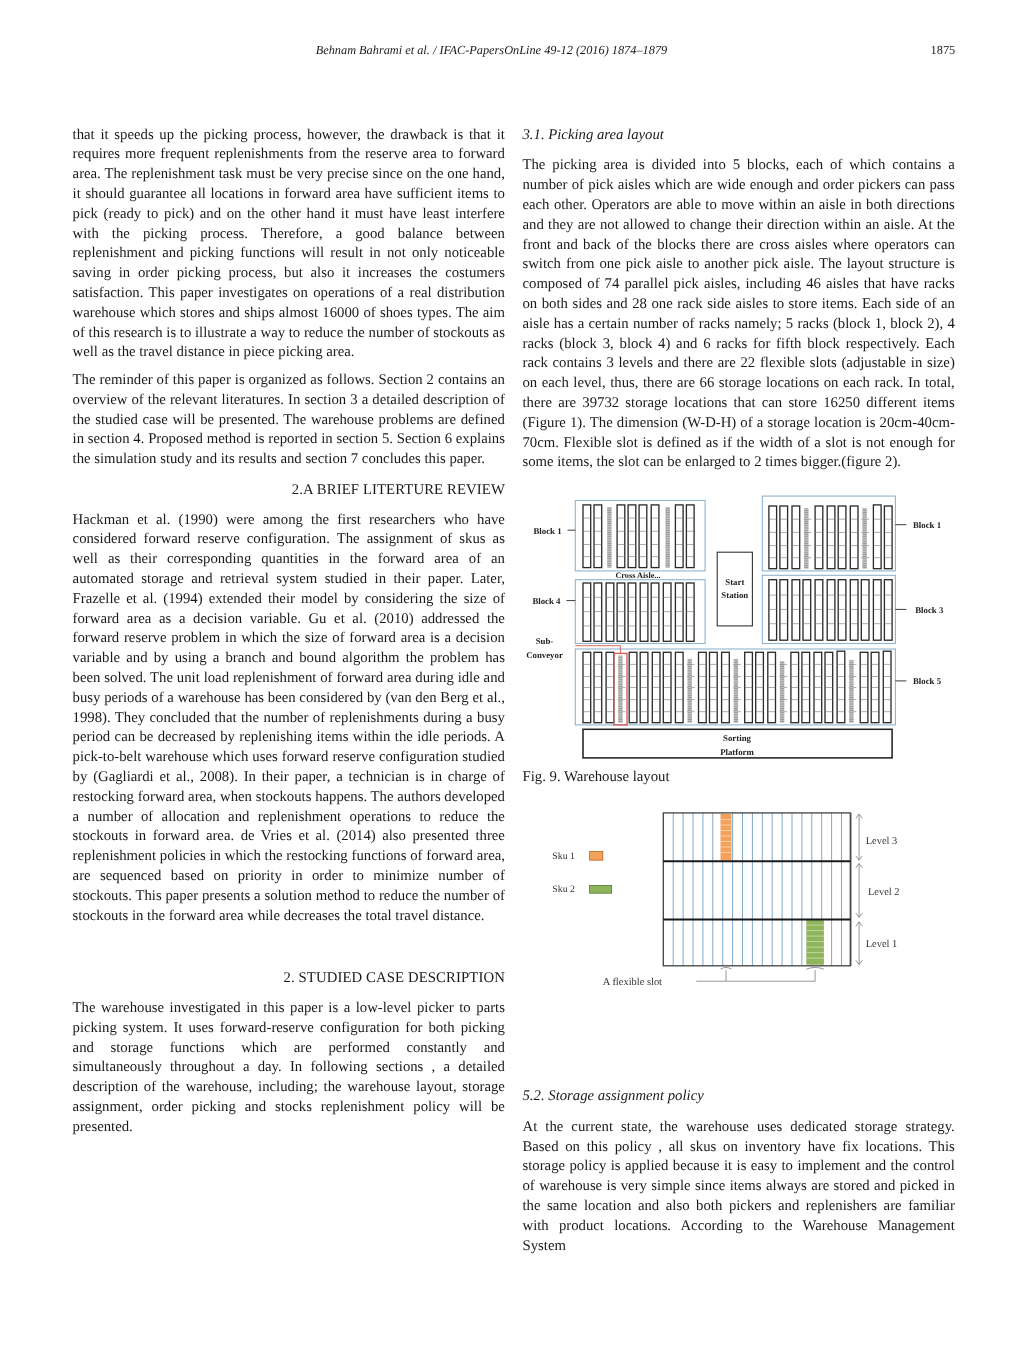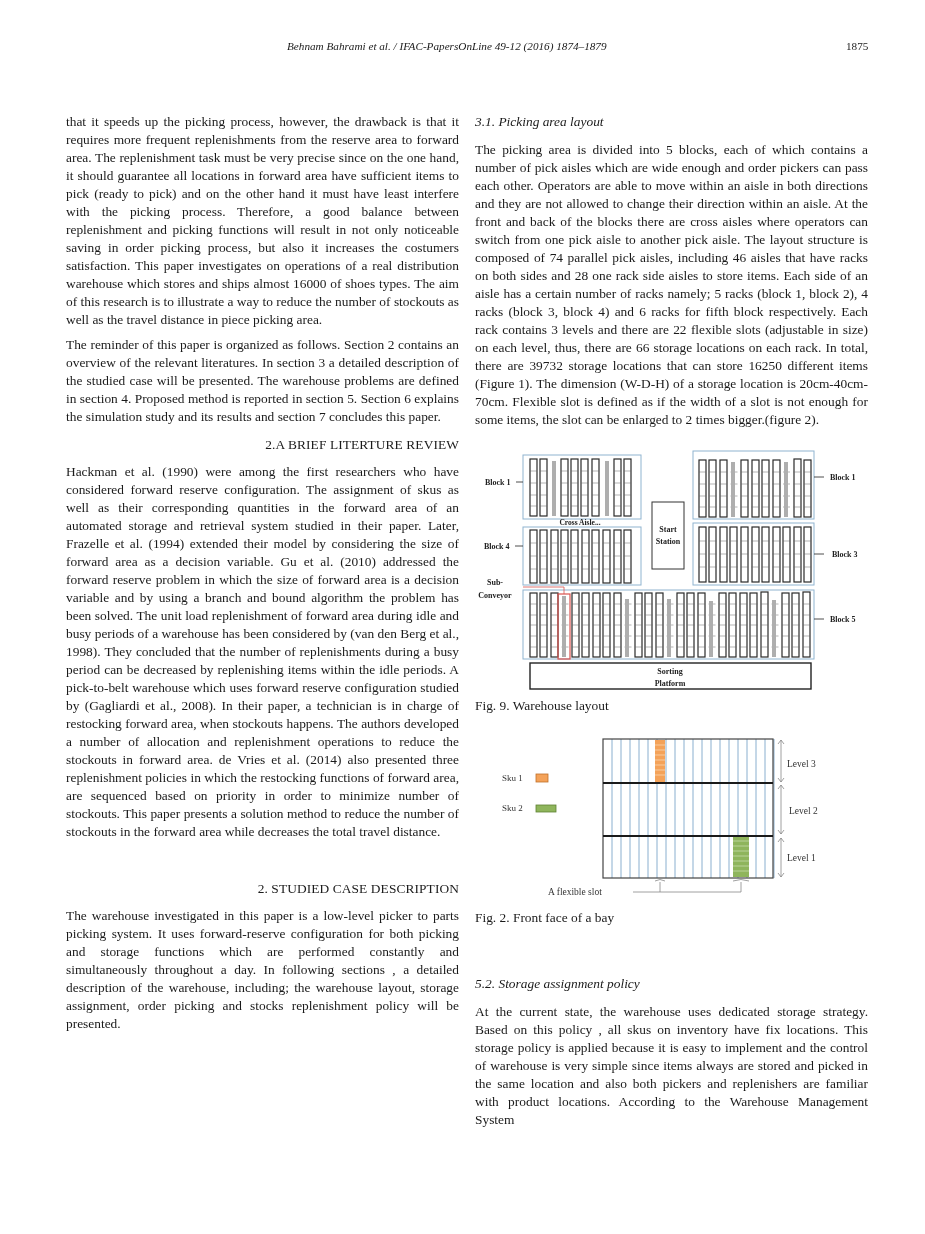--- a/index.html
+++ b/index.html
@@ -322,18 +322,17 @@
       <g stroke="#888" stroke-width="0.8" fill="none">
         <path d="M180,152 q5,-3 10,0"></path>
           <path d="M258,152 q8,-3 16,0"></path>
         <line x1="185" y1="153" x2="185" y2="163"></line>
         <line x1="266" y1="153" x2="266" y2="163"></line>
         <line x1="158" y1="163" x2="266" y2="163"></line>
       </g>
       <text x="73" y="166" font-size="9.5" fill="#333">A flexible slot</text>
     </svg>
   </div>
-  <p class="caption" style="margin-top:-30px;margin-bottom:0;">Fig. 2. Front face of a bay</p>
 
   <div style="height:48px;"></div>
   <div class="subsec-head">5.2. Storage assignment policy</div>
   <p>At the current state, the warehouse uses dedicated storage strategy. Based on this policy , all skus on inventory have fix locations. This storage policy is applied  because it is easy to implement and the control of warehouse is very simple since items always are stored and picked in the same location and also both pickers and replenishers are familiar with product locations. According to the Warehouse Management System</p>
 </div>
 
 </body></html>

